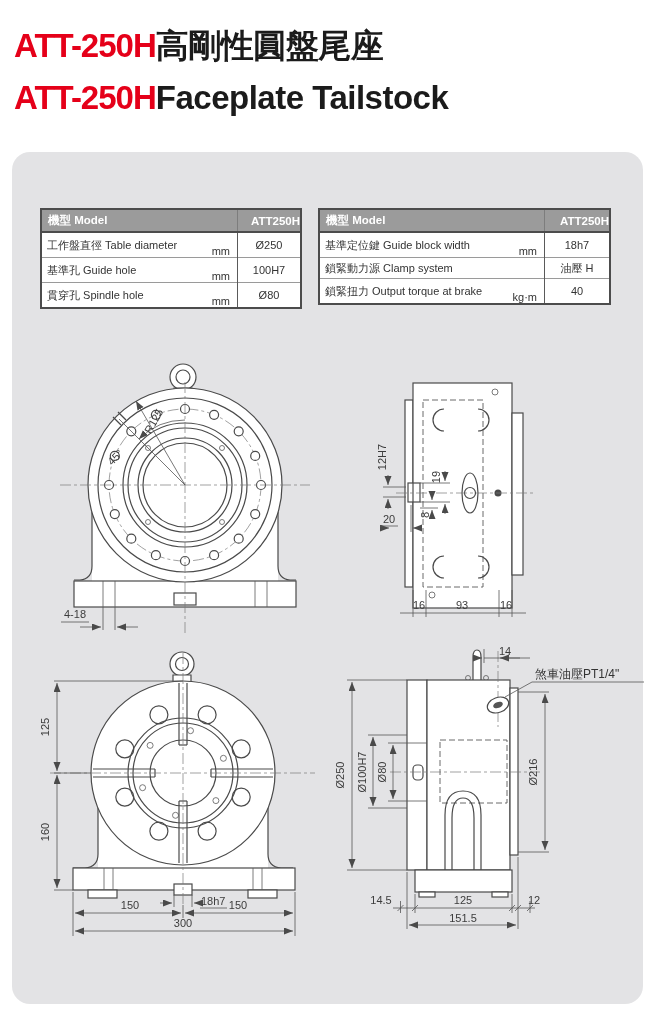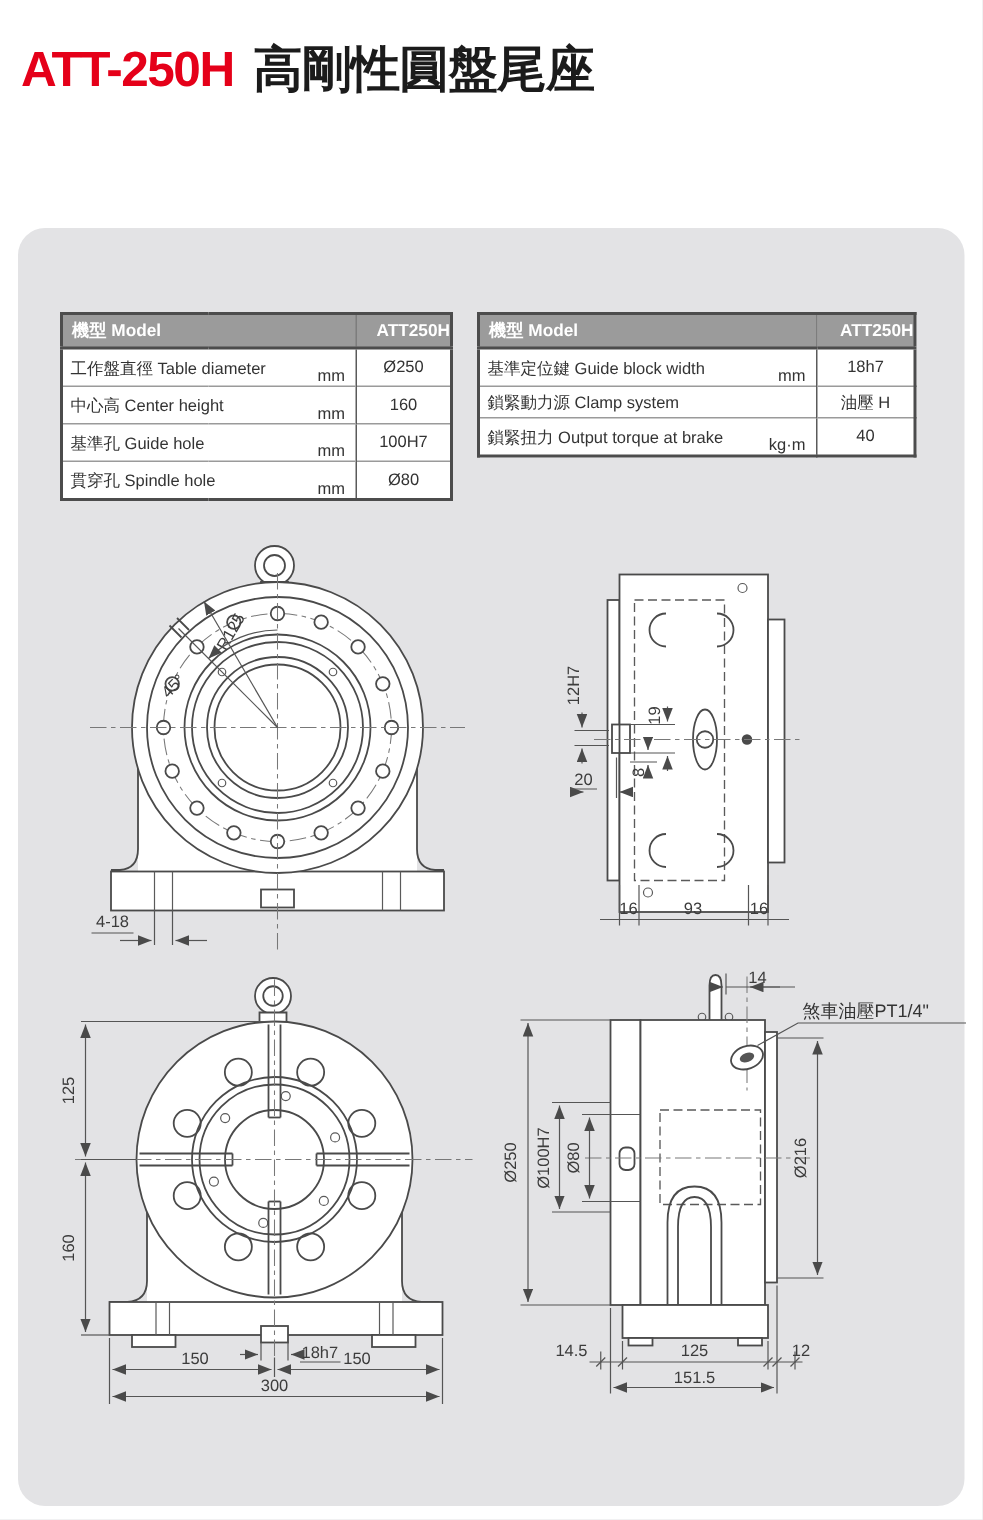--- a/index.html
+++ b/index.html
@@ -3,21 +3,21 @@
 <meta charset="utf-8">
 <style>
   html,body{margin:0;padding:0;}
   body{
     width:655px;height:1013px;position:relative;background:#ffffff;
     font-family:"Liberation Sans",sans-serif;overflow:hidden;
   }
   
   .titleblock{position:absolute;left:14px;top:20px;}
   .title-line{font-size:33px;font-weight:bold;line-height:52px;white-space:nowrap;color:#1b1b1b;letter-spacing:-0.5px;}
-  .title-line .model{color:#e50019;margin-right:13px;letter-spacing:-1px;}
+  .title-line .model{color:#e50019;letter-spacing:-1px;}
   
   .panel{
     position:absolute;left:12px;top:152px;width:631px;height:852px;
     background:#e3e3e5;border-radius:18px;
   }
   
   table.spec{border-collapse:collapse;position:absolute;background:#ffffff;
     border:2px solid #4c4c4c;table-layout:fixed;}
   table.spec th{
     background:#9b9b9b;color:#ffffff;font-size:11.5px;font-weight:bold;
@@ -48,49 +48,41 @@
   .dim{stroke:#555555;stroke-width:0.8;fill:none;}
   text.dt{font-family:"Liberation Sans",sans-serif;font-size:11px;fill:#3c3c3c;}
   text.dt12{font-family:"Liberation Sans",sans-serif;font-size:12px;fill:#333333;}
   marker path{fill:#4a4a4a;}
 </style>
 </head>
 <body>
 
 <div class="titleblock">
   <div class="title-line"><span class="model">ATT-250H</span><span>高剛性圓盤尾座</span></div>
+  <div class="title-line"><span class="model">ATT-250H</span><span>Faceplate Tailstock</span></div>
 </div>
 
 <div class="panel">
 
   <table class="spec" id="table-left">
     <thead>
       <tr>
         <th colspan="2">機型 Model</th>
         <th class="th-value">ATT250H</th>
       </tr>
     </thead>
     <tbody>
       <tr>
           <td class="lbl" colspan="2">
             <span class="cellwrap">
               <span>工作盤直徑 Table diameter</span>
               <span class="unit">mm</span>
             </span>
           </td>
           <td class="val">Ø250</td>
-        </tr>
-      <tr>
-          <td class="lbl" colspan="2">
-            <span class="cellwrap">
-              <span>中心高 Center height</span>
-              <span class="unit">mm</span>
-            </span>
-          </td>
-          <td class="val">160</td>
         </tr>
       <tr>
           <td class="lbl" colspan="2">
             <span class="cellwrap">
               <span>基準孔 Guide hole</span>
               <span class="unit">mm</span>
             </span>
           </td>
           <td class="val">100H7</td>
         </tr>

